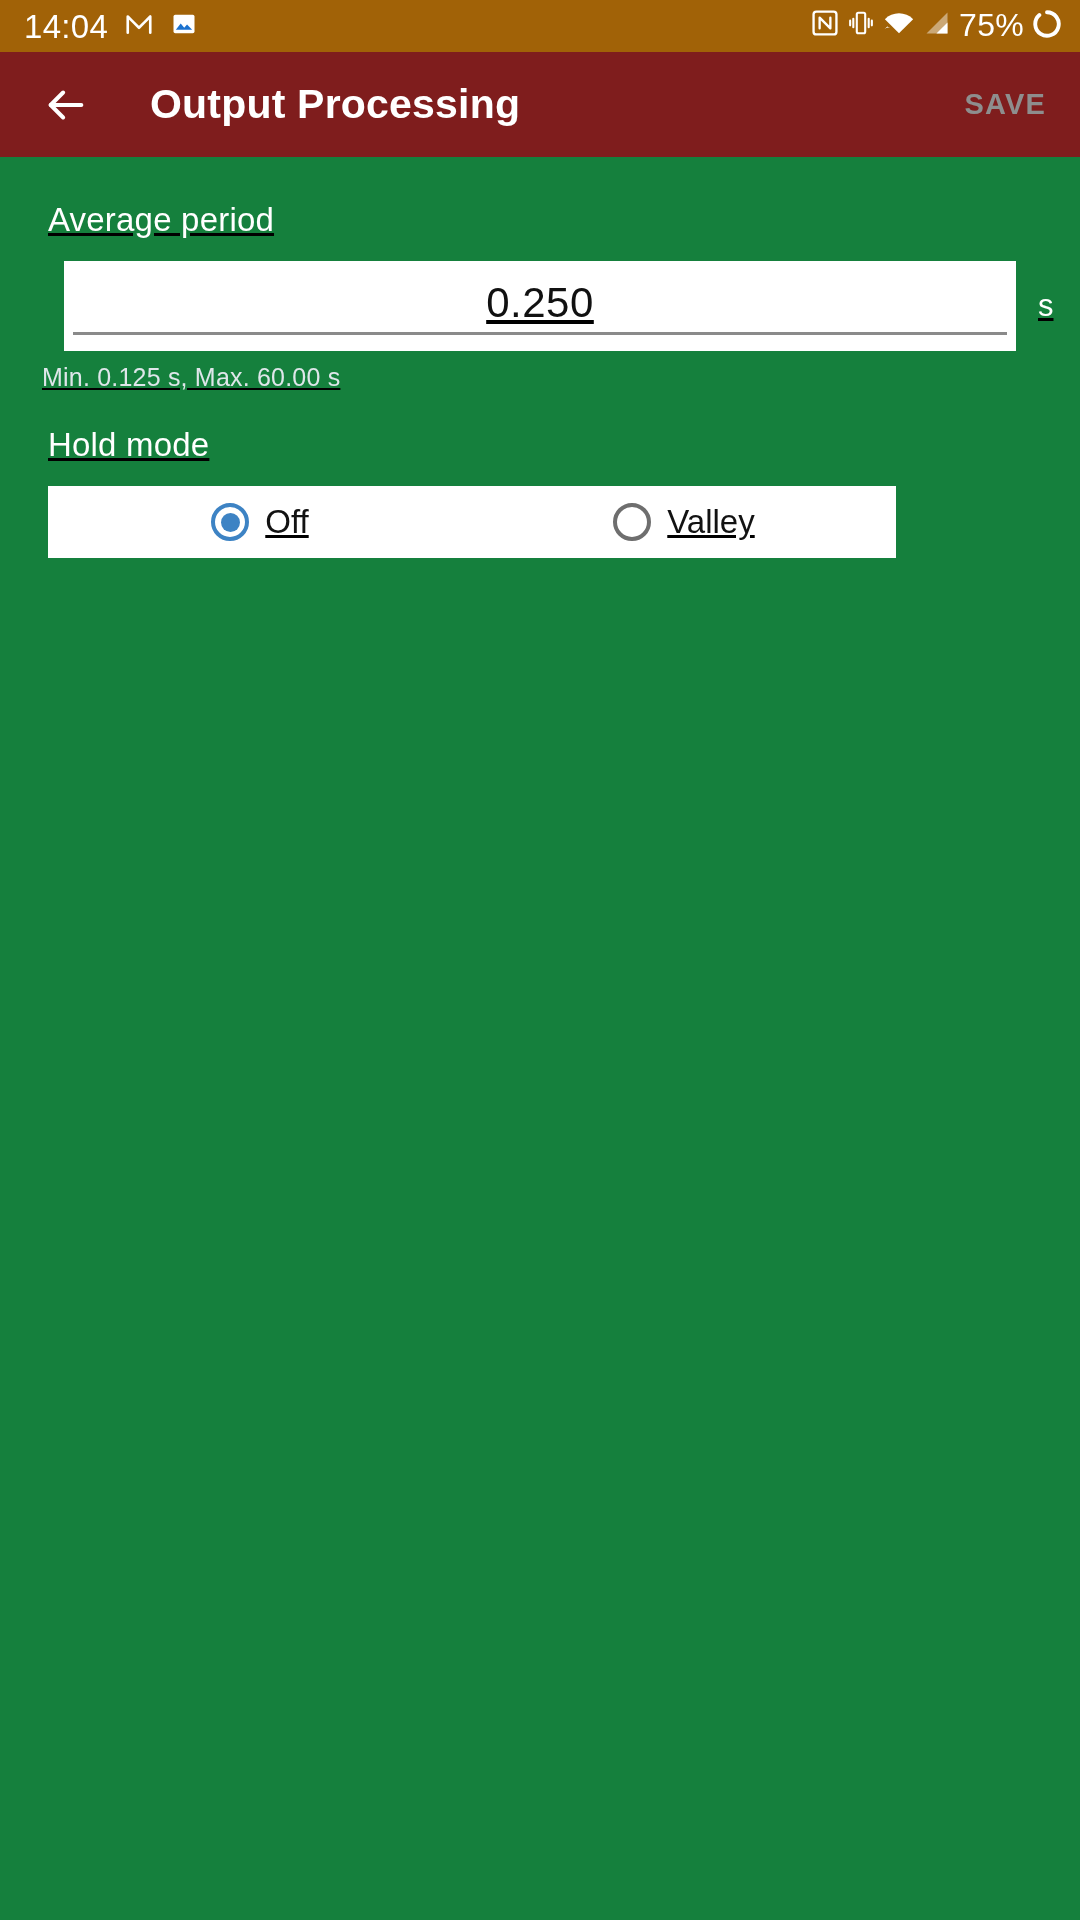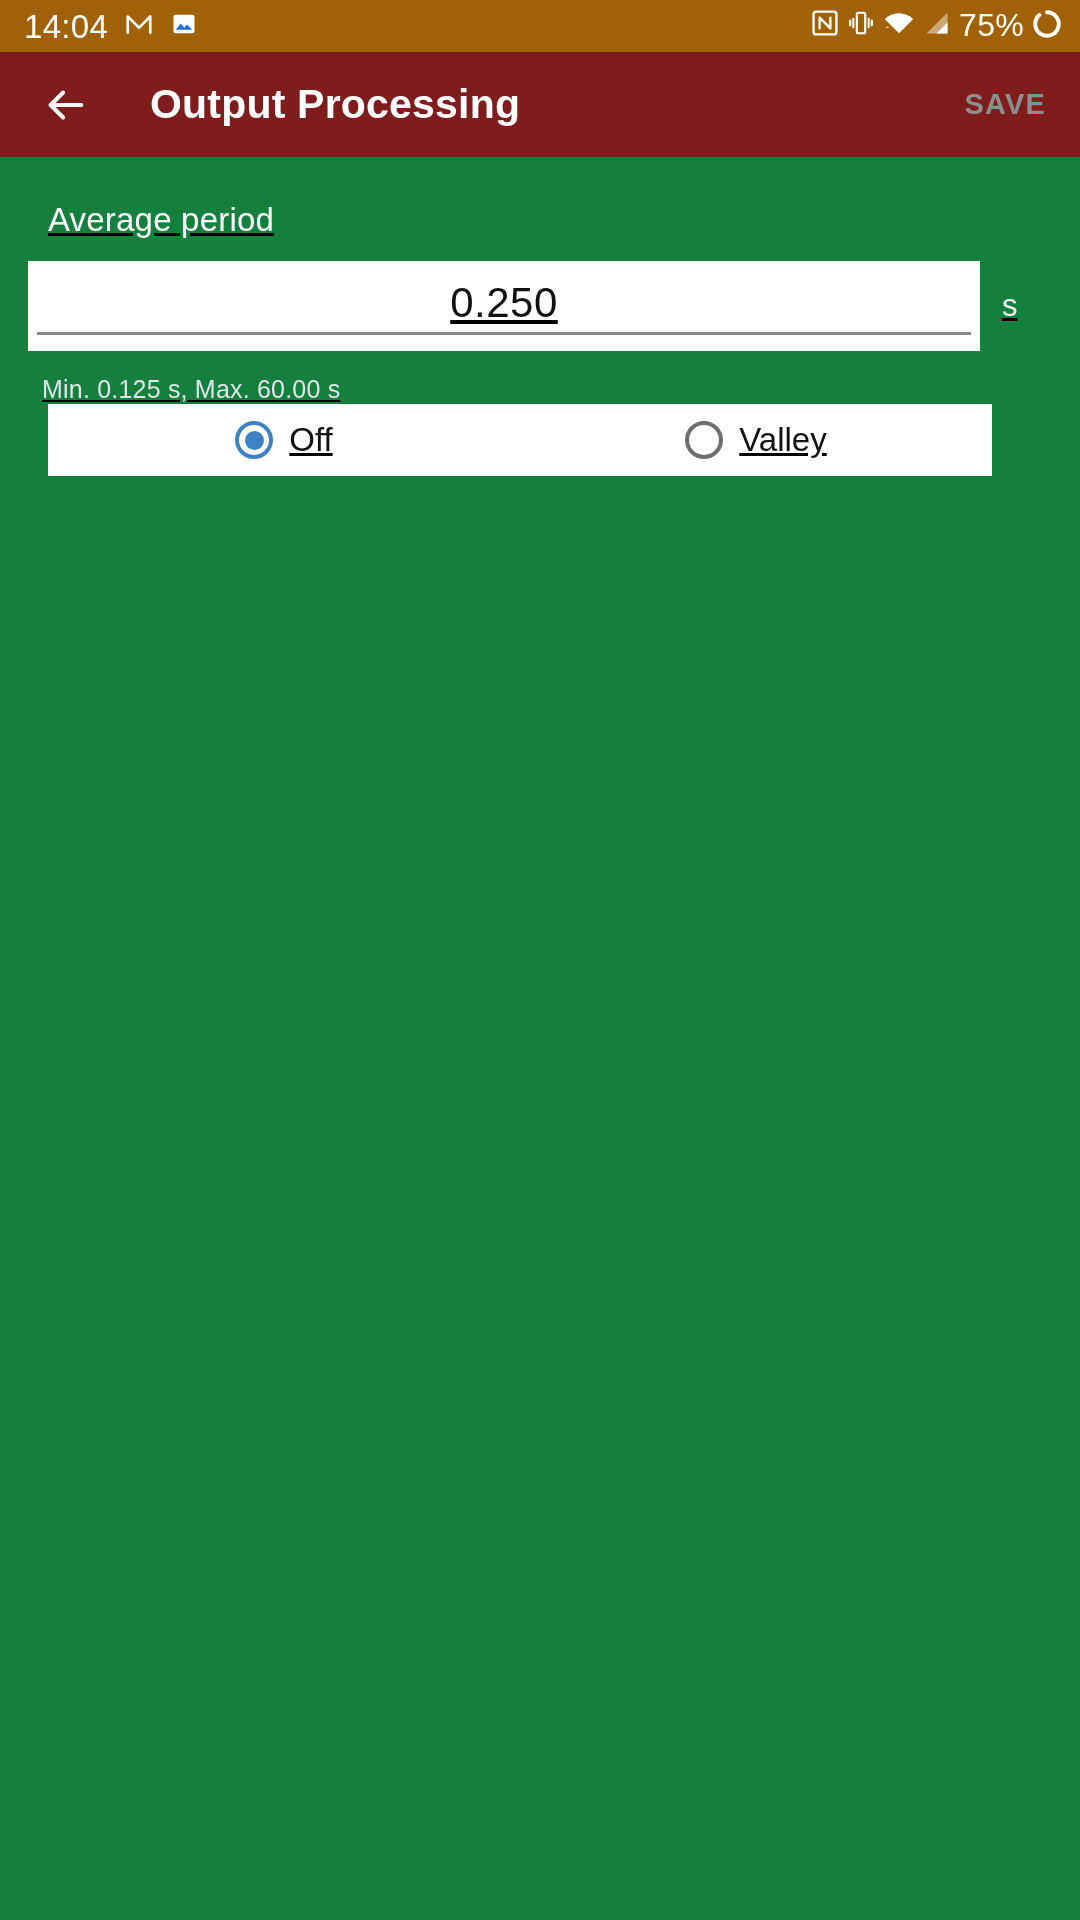--- a/index.html
+++ b/index.html
@@ -69,21 +69,21 @@
     font-weight:400;
     margin-left:48px;
     margin-bottom:22px;
     letter-spacing:.2px;
   }
 
   
   .field-row{
     display:flex;
     align-items:center;
-    padding-left:28px;
+    padding-left:64px;
   }
   .text-field{
     position:relative;
     width:952px;
     height:90px;
     background:#ffffff;
     display:flex;
     align-items:center;
     justify-content:center;
     flex:0 0 auto;
@@ -104,28 +104,28 @@
   .unit-label{
     color:#ffffff;
     font-size:31px;
     margin-left:22px;
   }
 
   .hint-text{
     color:#dfe6ea;
     font-size:25px;
     margin-left:42px;
-    margin-top:24px;
+    margin-top:12px;
     letter-spacing:.2px;
   }
 
   
   .radio-card{
     margin-left:48px;
-    width:944px;
+    width:848px;
     height:72px;
     background:#ffffff;
     display:flex;
     align-items:flex-end;
   }
   .radio-item{
     flex:1 1 0;
     display:flex;
     align-items:center;
     justify-content:center;
@@ -230,20 +230,21 @@
   <div class="field-row">
     <div class="text-field">
       <span class="value">0.250</span>
       <span class="field-underline"></span>
     </div>
     <span class="unit-label">s</span>
   </div>
 
   <div class="hint-text">Min. 0.125 s, Max. 60.00 s</div>
 
+  <div class="section-label" style="margin-top:34px;">Hold mode</div>
 
   <div class="radio-card">
     <div class="radio-item">
       <span class="radio-outer checked">
         <span class="radio-dot"></span>
       </span>
       <span class="radio-label">Off</span>
     </div>
 
     <div class="radio-item">

